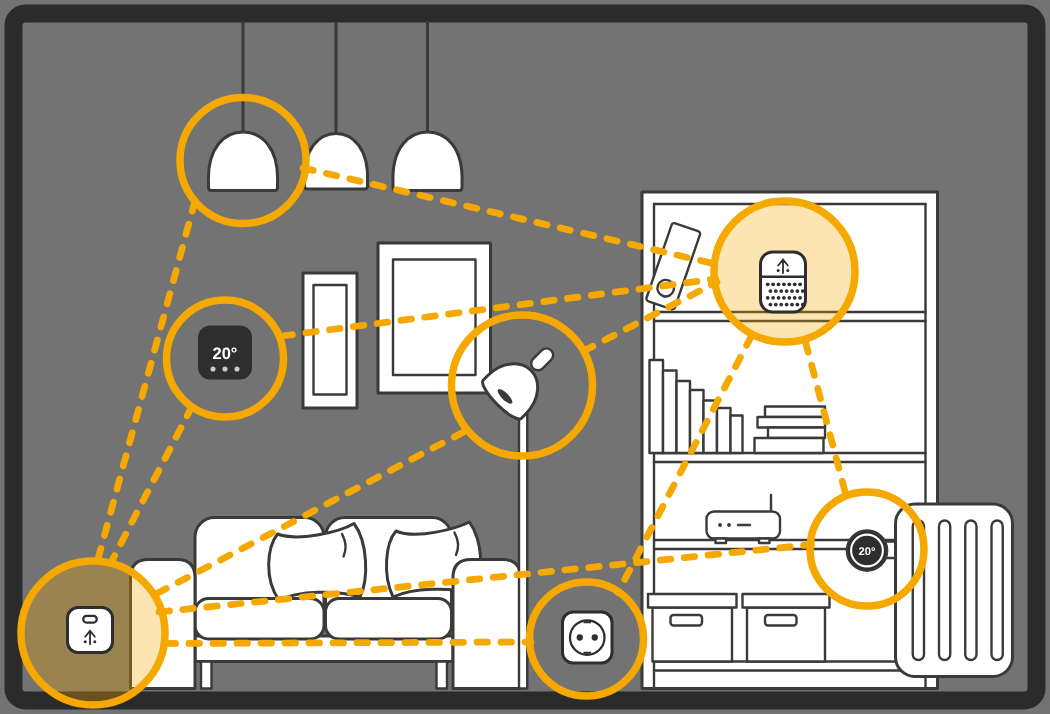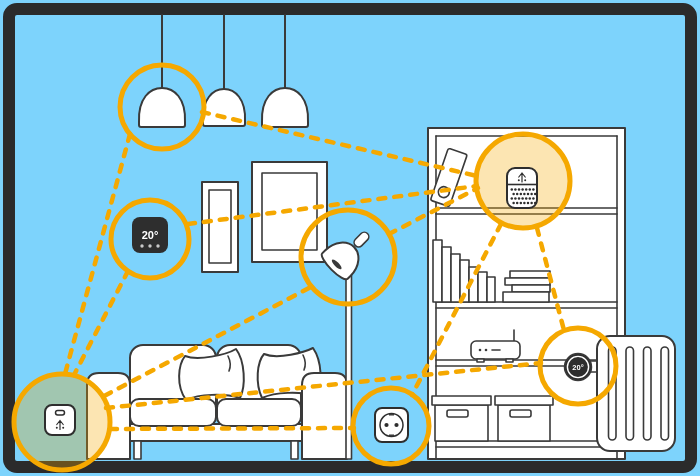--- a/index.html
+++ b/index.html
@@ -2,21 +2,21 @@
 <html style="--accent: #F5A800; --ink: #3A3A3A; --dark: #2E2E2E; --frame: #2B2B2B;"><head>
 <meta charset="utf-8">
 <style>
   :root{
     --accent:#F5A800;
     --ink:#3A3A3A;
     --dark:#2E2E2E;
     --frame:#2B2B2B;
   }
   html,body{margin:0;padding:0;background:#fff;}
-  .stage{width:700px;height:476px;position:relative;background:#7dd3fc;overflow:hidden;}
+  .stage{width:700px;height:476px;position:relative;background:#737373;overflow:hidden;}
   svg{display:block;}
   .ink{fill:#fff;stroke:var(--ink);stroke-width:2;stroke-linejoin:round;stroke-linecap:round;}
   .thin{stroke-width:1.6;}
   .line{fill:none;stroke:var(--ink);stroke-width:2;stroke-linecap:round;}
   .lineThin{fill:none;stroke:var(--ink);stroke-width:1.6;stroke-linecap:round;}
   .darkfill{fill:var(--dark);stroke:none;}
   .glyph{fill:#fff;stroke:var(--dark);stroke-width:2;stroke-linejoin:round;}
   .glyphThin{fill:none;stroke:var(--dark);stroke-width:1.5;stroke-linecap:round;}
   .conn{fill:none;stroke:var(--accent);stroke-width:4.5;stroke-linecap:round;stroke-dasharray:7 9;}
   .ring{fill:none;stroke:var(--accent);stroke-width:5;}

